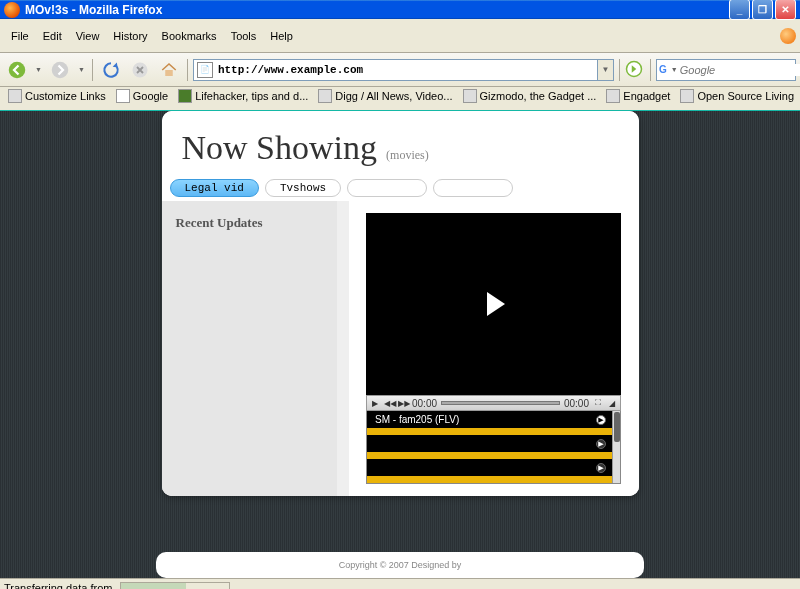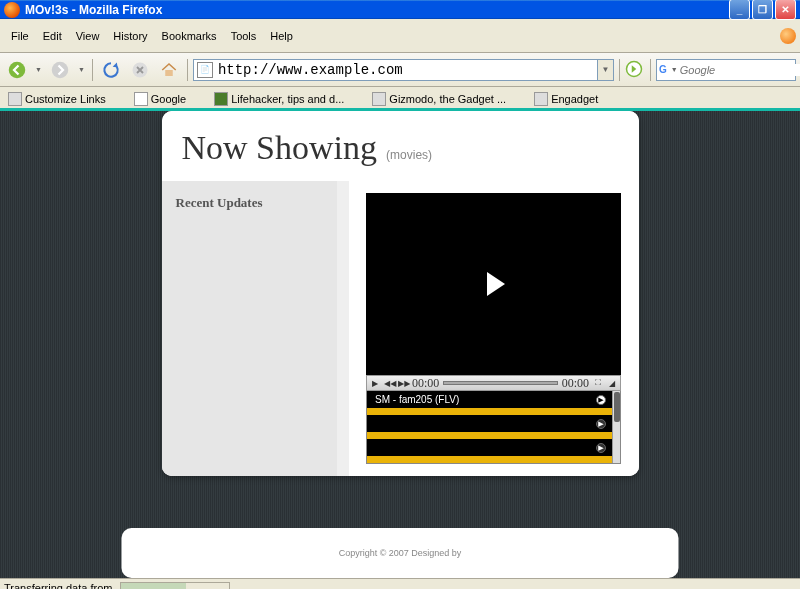--- a/index.html
+++ b/index.html
@@ -21,72 +21,72 @@
 .activity-icon { width: 16px; height: 16px; background: radial-gradient(circle at 6px 6px, #ffcc80, #ef6c00); border-radius: 50%; }
 
 
 .navbar { height: 34px; background: linear-gradient(to bottom, #f8f7f3, #ebe8d7); display: flex; align-items: center; padding: 0 4px; gap: 3px; border-bottom: 1px solid #aca899; }
 .nav-btn { width: 26px; height: 26px; border-radius: 3px; display: flex; align-items: center; justify-content: center; }
 .back-btn svg, .fwd-btn svg { width: 18px; height: 18px; }
 .drop-arrow { font-size: 7px; color: #666; padding: 0 2px; }
 .divider { width: 1px; height: 22px; background: #aca899; margin: 0 2px; }
 .url-bar { flex: 1; display: flex; align-items: center; background: white; border: 1px solid #7f9db9; height: 22px; }
 .url-bar .page-icon { width: 16px; height: 16px; margin: 0 3px; background: #fff; border: 1px solid #888; display: flex; align-items: center; justify-content: center; font-size: 8px; }
-.url-bar input { flex: 1; border: none; outline: none; font-family: "Courier New", monospace; font-size: 14px; padding: 2px; }
+.url-bar input { flex: 1; border: none; outline: none; font-family: "Courier New", monospace; font-size: 11px; padding: 2px; font-weight: bold; }
 .url-drop { width: 16px; text-align: center; color: #666; background: #ece9d8; border-left: 1px solid #7f9db9; height: 100%; line-height: 20px; font-size: 8px; }
 .go-btn { width: 20px; height: 20px; }
 .search-box { width: 140px; display: flex; align-items: center; background: white; border: 1px solid #7f9db9; height: 22px; }
 .search-box .g-icon { width: 16px; height: 16px; margin: 0 2px; display: flex; align-items: center; justify-content: center; font-size: 10px; font-weight: bold; }
 .search-box input { flex: 1; border: none; outline: none; font-size: 11px; color: #999; font-style: italic; }
 
 
-.bookbar { height: 24px; background: #ece9d8; display: flex; align-items: flex-end; padding: 0 4px; gap: 20px; border-bottom: 3px solid #14b8a6; }
+.bookbar { height: 24px; background: #ece9d8; display: flex; align-items: flex-start; padding: 0 4px; gap: 2px; border-bottom: 1px solid #14b8a6; }
 .bookmark { display: flex; align-items: center; gap: 3px; padding: 2px 4px; cursor: default; }
 .bookmark .bm-icon { width: 14px; height: 14px; background: #ddd; border: 1px solid #999; flex-shrink: 0; }
 .bookmark .bm-icon.g { background: #fff; }
 .bookmark span { white-space: nowrap; font-size: 11px; }
 
 
 .viewport { height: 467px; background: #2e3539; overflow: hidden; position: relative; }
 .page-bg { width: 100%; height: 100%; background: repeating-linear-gradient(90deg, #2a3034 0 1px, #343c40 1px 2px); display: flex; justify-content: center; padding-top: 0; }
 
 .card { width: 477px; background: #fff; border-radius: 10px; margin-top: 0; box-shadow: 0 2px 6px rgba(0,0,0,0.3); }
 .header-band { background: #fff; padding: 18px 20px 8px; border-radius: 10px 10px 0 0; }
 .header-band h1 { font-family: Liberation Serif, serif; font-size: 34px; font-weight: normal; color: #333; display: inline; }
-.header-band .sub { font-family: Liberation Sans, sans-serif; font-size: 12px; color: #888; margin-left: 6px; }
+.header-band .sub { font-family: Liberation Serif, serif; font-size: 12px; color: #888; margin-left: 6px; }
 
 .tabs-row { display: flex; gap: 6px; padding: 0 8px 0; margin-top: 4px; margin-bottom: -2px; }
 .tab-pill { height: 18px; border-radius: 9px; background: #fff; border: 1px solid #ccc; padding: 0 14px; font-family: "Courier New", monospace; font-size: 11px; display: flex; align-items: center; cursor: pointer; }
 .tab-pill.active { background: linear-gradient(to bottom, #8bd4ff, #5eb8f5); border-color: #3a9bde; }
 .tab-pill.empty { width: 80px; }
 
 .content-row { display: flex; background: #efefef; border-radius: 0 0 10px 10px; margin-top: 6px; gap: 12px; }
 .sidebar { width: 175px; padding: 14px; background: #e6e6e6; border-radius: 0 0 0 10px; }
 .sidebar h3 { font-family: Georgia, serif; font-size: 13px; font-weight: bold; color: #555; }
 
 .main-col { flex: 1; background: #fff; padding: 12px; border-radius: 0 0 10px 0; }
 .player { width: 255px; background: #000; margin: 0 auto; }
 .video-stage { height: 182px; background: #000; display: flex; align-items: center; justify-content: center; }
 .play-tri { width: 0; height: 0; border-left: 18px solid #fff; border-top: 12px solid transparent; border-bottom: 12px solid transparent; margin-left: 4px; }
 
 .controls { height: 16px; background: linear-gradient(to bottom, #f0f0f0, #d0d0d0); display: flex; align-items: center; padding: 0 3px; gap: 4px; font-size: 8px; color: #333; border: 1px solid #999; }
 .ctrl-btn { width: 10px; text-align: center; }
 .timebar { flex: 1; height: 4px; background: #aaa; border: 1px solid #777; }
-.time-txt { font-family: Liberation Serif, serif; font-size: 12px; }
+.time-txt { font-family: Liberation Sans, sans-serif; font-size: 10px; }
 
 .playlist { border: 1px solid #888; border-top: none; }
 .pl-body { max-height: 72px; overflow: hidden; position: relative; }
 .pl-scroll { position: absolute; right: 0; top: 0; width: 8px; height: 100%; background: #ddd; border-left: 1px solid #999; }
 .pl-thumb { width: 6px; height: 30px; background: #666; margin: 1px; border-radius: 2px; }
 .pl-item { display: flex; justify-content: space-between; align-items: center; padding: 3px 14px 3px 8px; font-size: 10px; border-bottom: 7px solid #eab308; }
 .pl-item.active { background: #000; color: #fff; }
 .pl-item .dot { width: 10px; height: 10px; border-radius: 50%; background: #333; border: 1px solid #666; display: flex; align-items: center; justify-content: center; color: #fff; font-size: 7px; }
 .pl-item.active .dot { background: #fff; color: #000; }
 
-.footer-band { width: 557px; background: #fff; border-radius: 10px; margin: 6px auto 0; padding: 20px; text-align: center; font-size: 9px; color: #888; position: absolute; left: 50%; transform: translateX(-50%); bottom: 0; }
+.footer-band { width: 488px; background: #fff; border-radius: 10px; margin: 6px auto 0; padding: 8px; text-align: center; font-size: 9px; color: #888; position: absolute; left: 50%; transform: translateX(-50%); bottom: 0; }
 
 
 .statusbar { height: 18px; background: #ece9d8; border-top: 1px solid #aca899; display: flex; align-items: center; padding: 0 4px; font-size: 11px; }
 .statusbar .progress { width: 110px; height: 12px; background: linear-gradient(to right, #c5d8b8 60%, #ece9d8 60%); border: 1px solid #aca899; margin-left: 8px; }
 </style>
 </head>
 <body>
 
 <div class="titlebar">
   <div class="ff-icon"></div>
@@ -175,36 +175,50 @@
   <div class="bookmark">
       <div class="bm-icon g"></div>
       <span>Google</span>
     </div>
   <div class="bookmark">
       <div class="bm-icon" style="background:#4a7c2a"></div>
       <span>Lifehacker, tips and d...</span>
     </div>
   <div class="bookmark">
       <div class="bm-icon"></div>
+      <span>Digg / All News, Video...</span>
+    </div>
+  <div class="bookmark">
+      <div class="bm-icon"></div>
       <span>Gizmodo, the Gadget ...</span>
     </div>
   <div class="bookmark">
       <div class="bm-icon"></div>
       <span>Engadget</span>
+    </div>
+  <div class="bookmark">
+      <div class="bm-icon"></div>
+      <span>Open Source Living</span>
     </div>
 
 </div>
 
 <div class="viewport">
   <div class="page-bg">
     <div style="width:477px;">
       <div class="card">
         <div class="header-band">
           <h1>Now Showing</h1>
           <span class="sub">(movies)</span>
+        </div>
+        <div class="tabs-row">
+          <div class="tab-pill active">Legal vid</div>
+          <div class="tab-pill">Tvshows</div>
+          <div class="tab-pill empty"></div>
+          <div class="tab-pill empty"></div>
         </div>
         <div class="content-row">
           <div class="sidebar">
             <h3>Recent Updates</h3>
           </div>
           <div class="main-col">
             <div class="player">
               <div class="video-stage">
                 <div class="play-tri"></div>
               </div>

